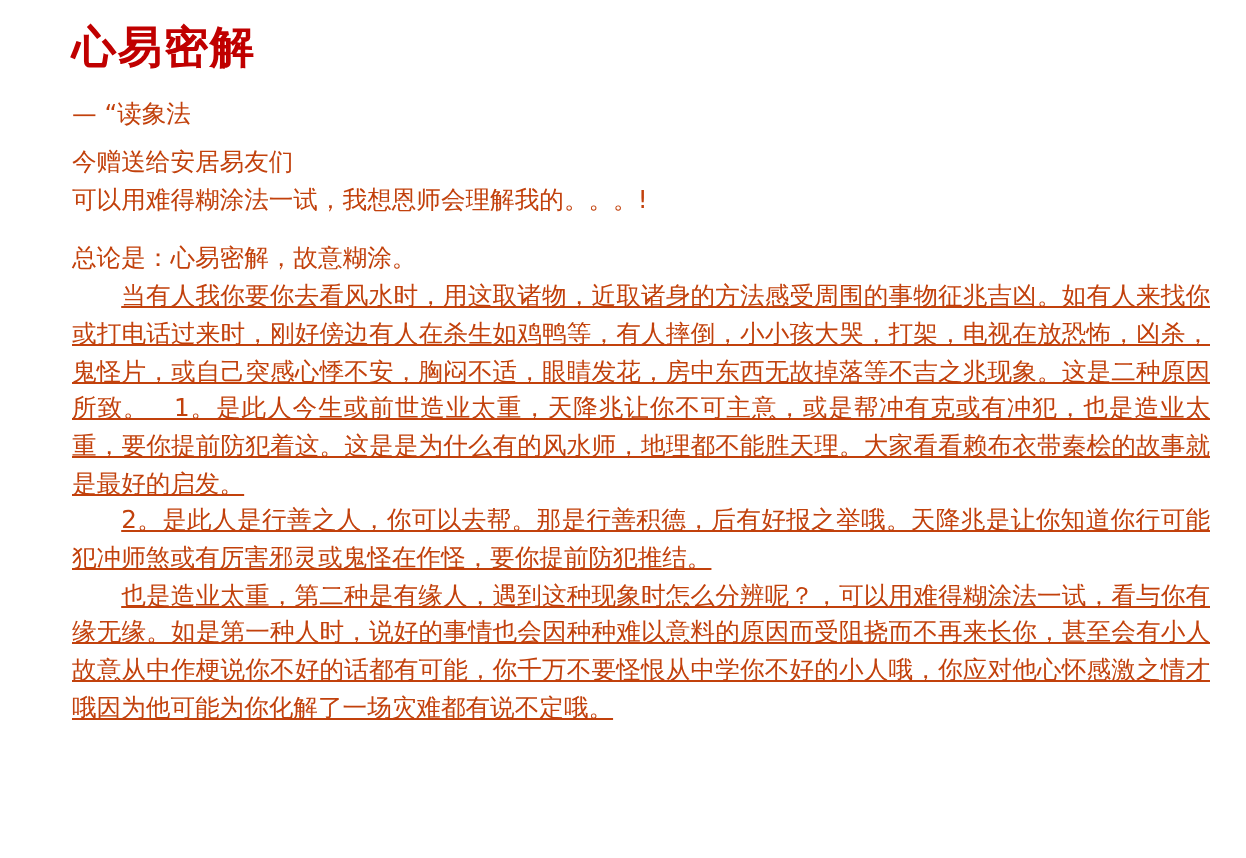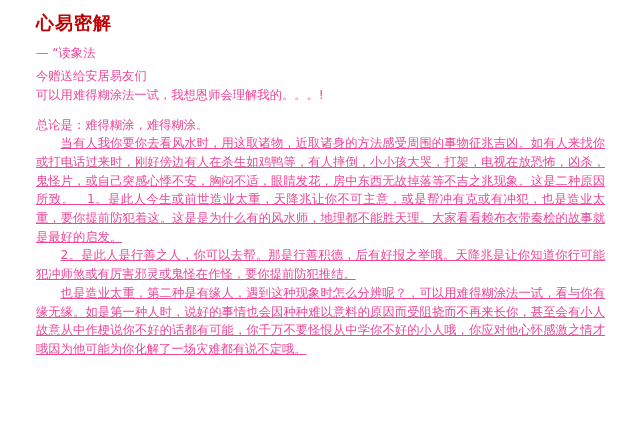--- a/index.html
+++ b/index.html
@@ -17,27 +17,27 @@
     position: relative;
     width: 623px;
     height: 429px;
     box-sizing: border-box;
     padding: 10px 18px 0 36px;
     background: #ffffff;
   }
   .doc-title {
     color: #c00000;
     font-weight: bold;
-    font-size: 18px;
+    font-size: 22px;
     letter-spacing: 1px;
     margin: 2px 0 10px 0;
     line-height: 1.2;
   }
   .body-text {
-    color: #ec4899;
+    color: #c2410c;
     font-size: 12.3px;
     line-height: 1.52;
   }
   .para {
     margin: 0 0 0 0;
     text-align: justify;
     text-justify: inter-ideograph;
   }
   .para.indent {
     text-indent: 2em;
@@ -54,18 +54,18 @@
 <body>
 
 <div class="page">
   <div class="doc-title">心易密解</div>
   <div class="body-text">
     <p class="para">— “读象法</p>
     <div class="spacer-sm"></div>
     <p class="para">今赠送给安居易友们</p>
     <p class="para">可以用难得糊涂法一试，我想恩师会理解我的。。。!</p>
     <div class="spacer-md"></div>
-    <p class="para">总论是：难得糊涂，难得糊涂。</p>
+    <p class="para">总论是：心易密解，故意糊涂。</p>
     <p class="para indent">当有人我你要你去看风水时，用这取诸物，近取诸身的方法感受周围的事物征兆吉凶。如有人来找你或打电话过来时，刚好傍边有人在杀生如鸡鸭等，有人摔倒，小小孩大哭，打架，电视在放恐怖，凶杀，鬼怪片，或自己突感心悸不安，胸闷不适，眼睛发花，房中东西无故掉落等不吉之兆现象。这是二种原因所致。　1。是此人今生或前世造业太重，天降兆让你不可主意，或是帮冲有克或有冲犯，也是造业太重，要你提前防犯着这。这是是为什么有的风水师，地理都不能胜天理。大家看看赖布衣带秦桧的故事就是最好的启发。</p>
     <p class="para indent">2。是此人是行善之人，你可以去帮。那是行善积德，后有好报之举哦。天降兆是让你知道你行可能犯冲师煞或有厉害邪灵或鬼怪在作怪，要你提前防犯推结。</p>
     <p class="para indent">也是造业太重，第二种是有缘人，遇到这种现象时怎么分辨呢？，可以用难得糊涂法一试，看与你有缘无缘。如是第一种人时，说好的事情也会因种种难以意料的原因而受阻挠而不再来长你，甚至会有小人故意从中作梗说你不好的话都有可能，你千万不要怪恨从中学你不好的小人哦，你应对他心怀感激之情才哦因为他可能为你化解了一场灾难都有说不定哦。</p>
   </div>
 </div>
 
 </body></html>

